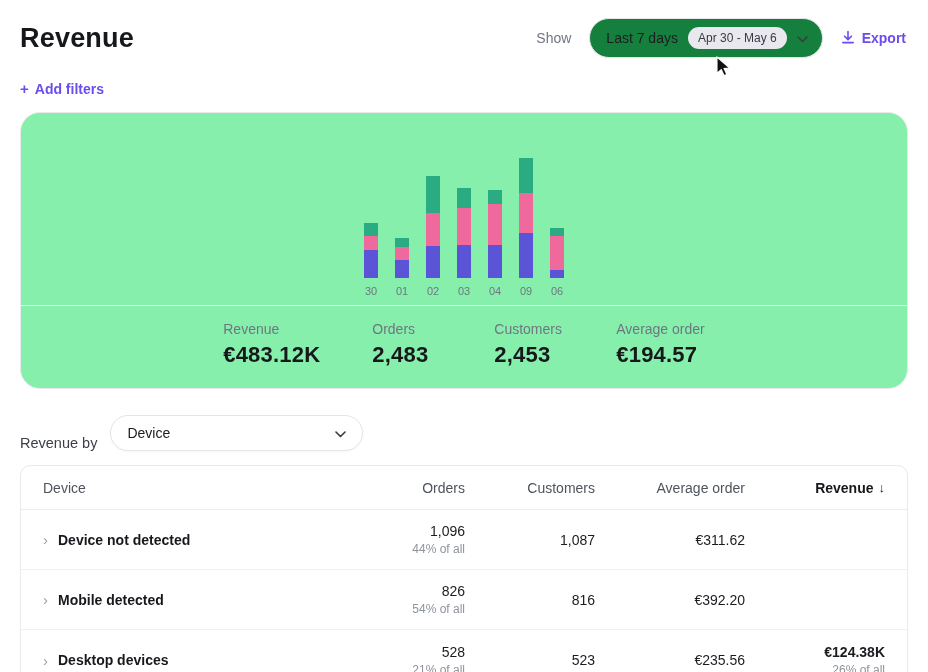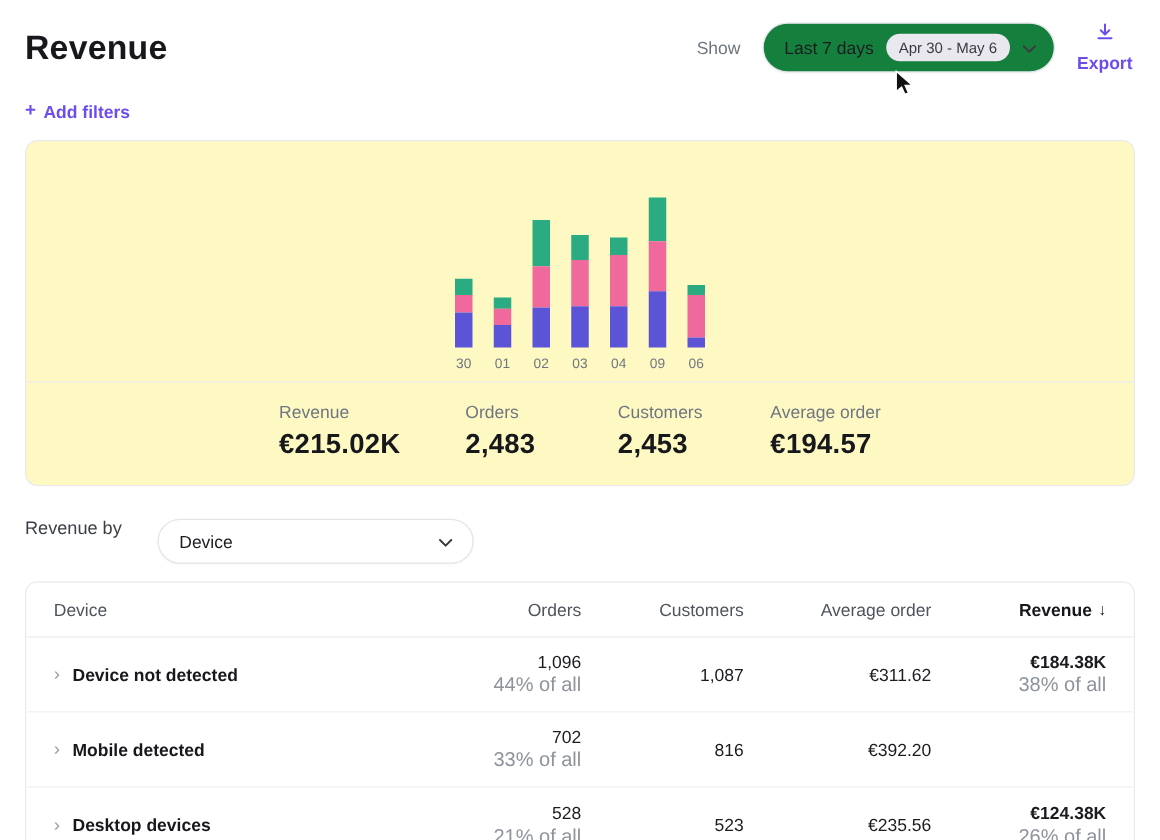--- a/index.html
+++ b/index.html
@@ -34,38 +34,37 @@
     background: #e8e8ee; border-radius: 12px;
     padding: 4px 10px; font-size: 12px; color: #3a3b42;
     white-space: nowrap;
   }
   .chev-svg { display: inline-block; }
   .export-btn {
     display: flex; align-items: center; gap: 7px;
     color: #6c4cec; font-size: 14px; font-weight: 700;
     cursor: pointer; background: none; border: none;
     font-family: inherit;
-    flex-direction: column;
   }
 
   
   .add-filters {
     display: inline-flex; align-items: center; gap: 6px;
     margin: 22px 0 0 20px;
     color: #6c4cec; font-size: 14px; font-weight: 700;
     cursor: pointer;
   }
   .plus-glyph { font-size: 15px; font-weight: 700; }
 
   
   .chart-card {
     margin: 14px 20px 0 20px;
     border: 1px solid #e9e9ee;
-    border-radius: 10px;
-    background: #fef9c3;
+    border-radius: 20px;
+    background: #86efac;
   }
   .chart-area {
     height: 192px;
     display: flex; align-items: flex-end; justify-content: center;
     gap: 17px;
     padding-bottom: 8px;
   }
   .bar-col { display: flex; flex-direction: column; align-items: center; gap: 7px; cursor: pointer; }
   .bar-stack { display: flex; flex-direction: column-reverse; width: 14px; }
   .bar-seg { width: 100%; }
@@ -76,21 +75,21 @@
     display: flex; justify-content: center;
     gap: 52px;
     padding: 15px 10px 20px 10px;
   }
   .stat { min-width: 70px; }
   .stat-label { font-size: 14px; color: #6f7680; }
   .stat-value { font-size: 22px; font-weight: 700; color: #17181c; margin-top: 5px; letter-spacing: 0.2px; }
 
   
   .revenue-by {
-    display: flex; align-items: flex-start; gap: 29px;
+    display: flex; align-items: flex-end; gap: 13px;
     margin: 26px 20px 14px 20px;
   }
   .revenue-by-label { font-size: 14.5px; color: #3c4046; }
   .device-select {
     width: 253px;
     display: flex; justify-content: space-between; align-items: center;
     border: 1px solid #e4e4ea; border-radius: 22px;
     padding: 9px 16px;
     font-size: 14px; color: #1b1c20;
     cursor: pointer; background: #fff;
@@ -125,21 +124,21 @@
     border-bottom: 1px solid #f1f1f4;
     cursor: pointer;
   }
   .trow:last-child { border-bottom: none; }
   .cell { text-align: right; }
   .device-cell { text-align: left; display: flex; align-items: center; gap: 10px; }
   .chev { color: #9aa0a8; font-size: 15px; line-height: 1; }
   .device-name { font-size: 14px; font-weight: 700; color: #17181c; }
   .val { font-size: 14px; color: #1b1c20; }
   .val.bold { font-weight: 700; }
-  .sub { font-size: 16px; color: #8e939c; margin-top: 3px; }
+  .sub { font-size: 12px; color: #8e939c; margin-top: 3px; }
 
   
   .cursor { position: absolute; left: 716px; top: 56px; z-index: 50; pointer-events: none; }
 </style>
 </head>
 <body>
 
 
 
 
@@ -230,21 +229,21 @@
           <div class="bar-seg" style="height: 8px; background: rgb(91, 84, 214);"></div>
           <div class="bar-seg" style="height: 34px; background: rgb(240, 105, 157);"></div>
           <div class="bar-seg" style="height: 8px; background: rgb(42, 171, 130);"></div>
         </div>
         <div class="bar-label">06</div>
       </div>
     </div>
   <div class="stats-row">
     <div class="stat">
       <div class="stat-label">Revenue</div>
-      <div class="stat-value">€215.02K</div>
+      <div class="stat-value">€483.12K</div>
     </div>
     <div class="stat">
       <div class="stat-label">Orders</div>
       <div class="stat-value">2,483</div>
     </div>
     <div class="stat">
       <div class="stat-label">Customers</div>
       <div class="stat-value">2,453</div>
     </div>
     <div class="stat">
@@ -288,33 +287,29 @@
         <div class="cell">
           <div class="val">1,096</div>
           <div class="sub">44% of all</div>
         </div>
         <div class="cell">
           <div class="val">1,087</div>
         </div>
         <div class="cell">
           <div class="val">€311.62</div>
         </div>
-        <div class="cell">
-          <div class="val bold">€184.38K</div>
-          <div class="sub">38% of all</div>
-        </div>
       </div>
       <div class="trow">
         <div class="cell device-cell">
           <span class="chev">›</span>
           <span class="device-name">Mobile detected</span>
         </div>
         <div class="cell">
-          <div class="val">702</div>
-          <div class="sub">33% of all</div>
+          <div class="val">826</div>
+          <div class="sub">54% of all</div>
         </div>
         <div class="cell">
           <div class="val">816</div>
         </div>
         <div class="cell">
           <div class="val">€392.20</div>
         </div>
       </div>
       <div class="trow">
         <div class="cell device-cell">

